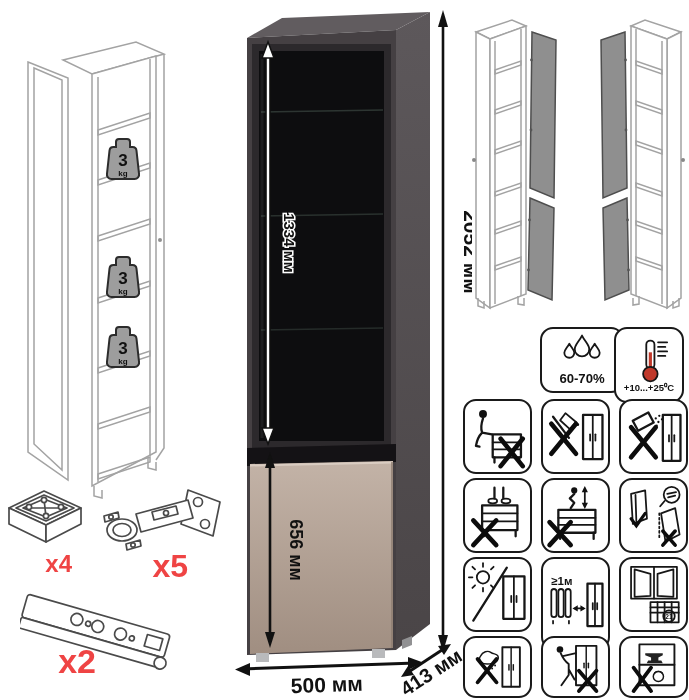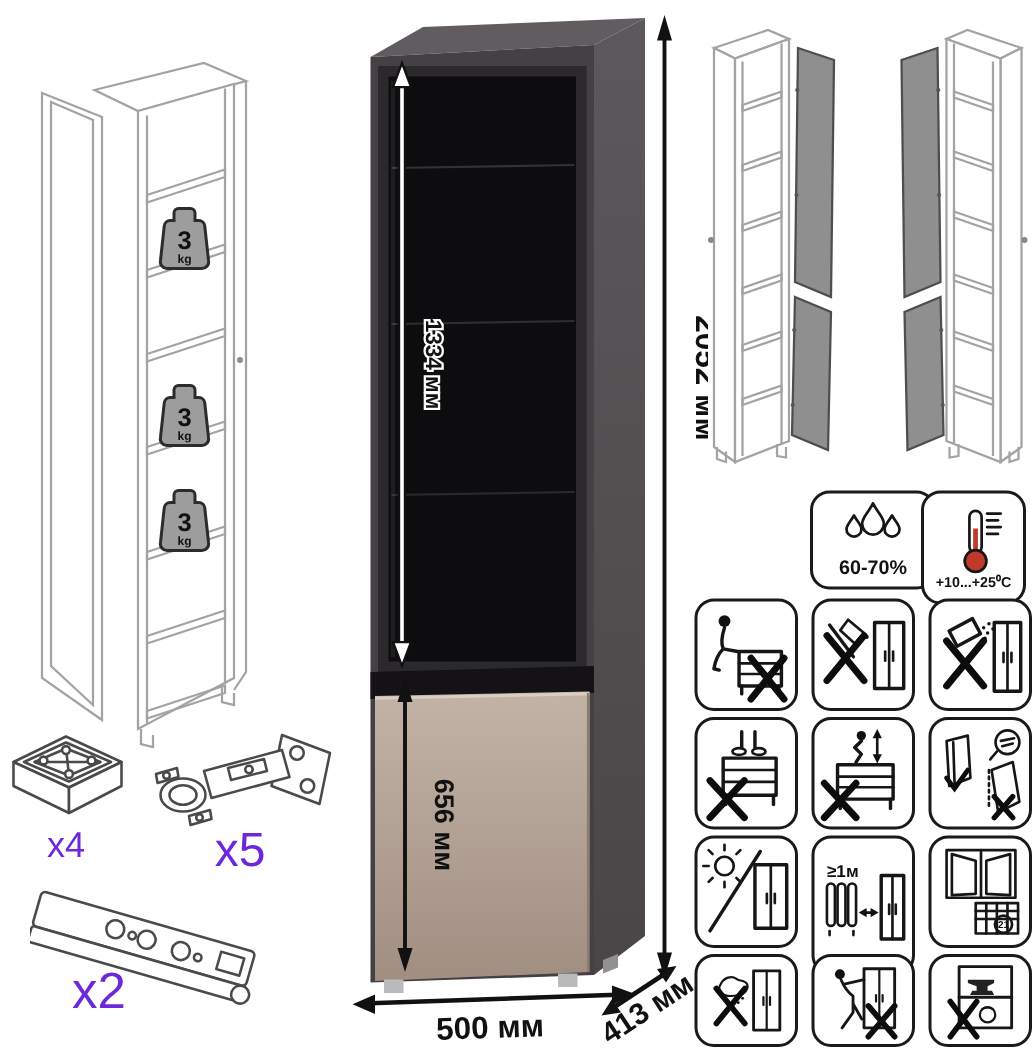--- a/index.html
+++ b/index.html
@@ -6,21 +6,21 @@
   .stage{position:relative;width:689px;height:700px;background:#fff;overflow:hidden;
          font-family:"Liberation Sans",sans-serif;}
   .abs{position:absolute;}
   svg{font-family:"Liberation Sans",sans-serif;display:block;}
   .icon-box{position:absolute;background:#fff;border:2.6px solid #1a1a1a;border-radius:13px;
             display:flex;align-items:center;justify-content:center;box-sizing:border-box;}
   .pic{stroke:#161616;stroke-width:2.6;fill:none;stroke-linecap:round;stroke-linejoin:round;}
   .pic2{stroke:#161616;stroke-width:2;fill:none;stroke-linecap:round;stroke-linejoin:round;}
   .xm{stroke:#0c0c0c;stroke-width:5.2;stroke-linecap:round;}
   .xs{stroke:#0c0c0c;stroke-width:4;stroke-linecap:round;}
-  .qty{position:absolute;font-weight:normal;color:#6d28d9;text-align:center;}
+  .qty{position:absolute;font-weight:bold;color:#ef4444;text-align:right;}
   .wire{stroke:#a3a3a3;stroke-width:1.5;fill:none;}
   .hw{stroke:#4a4a4a;stroke-width:1.7;fill:#fff;stroke-linejoin:round;}
 </style>
 </head>
 <body>
 
 <div class="stage">
 
   <svg class="abs" style="left:8px;top:28px" width="195" height="570" viewBox="0 0 195 570">
     <defs>

